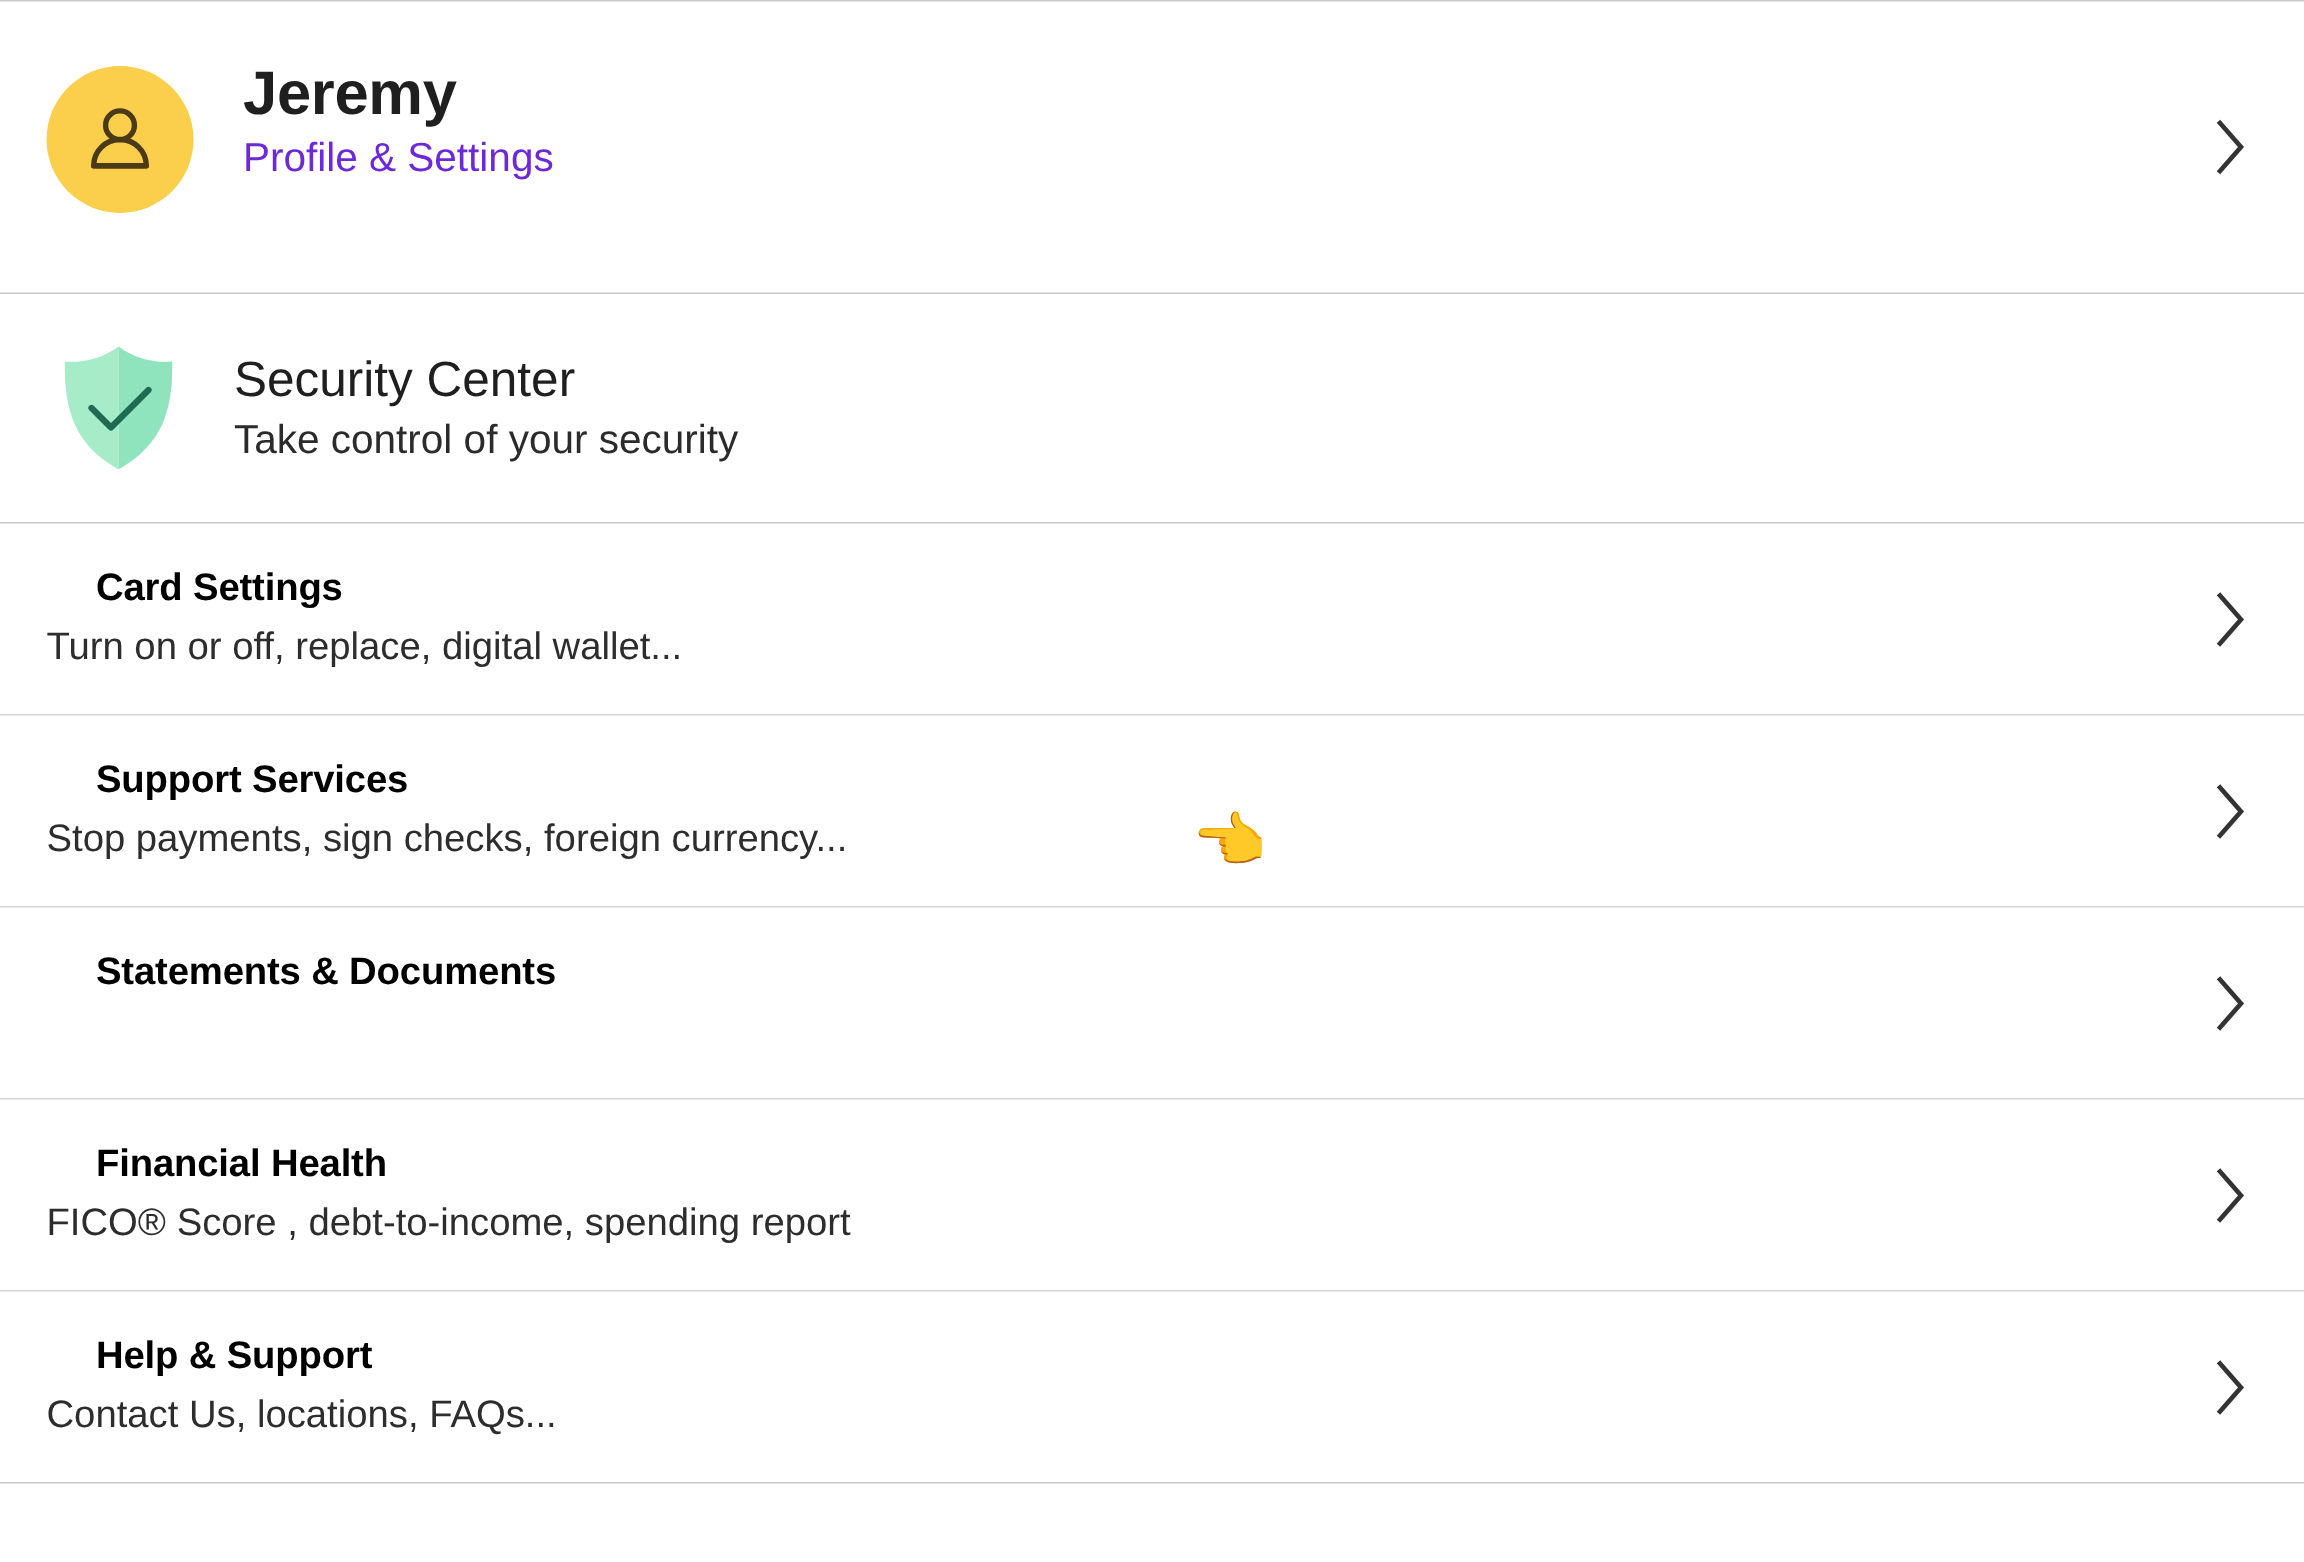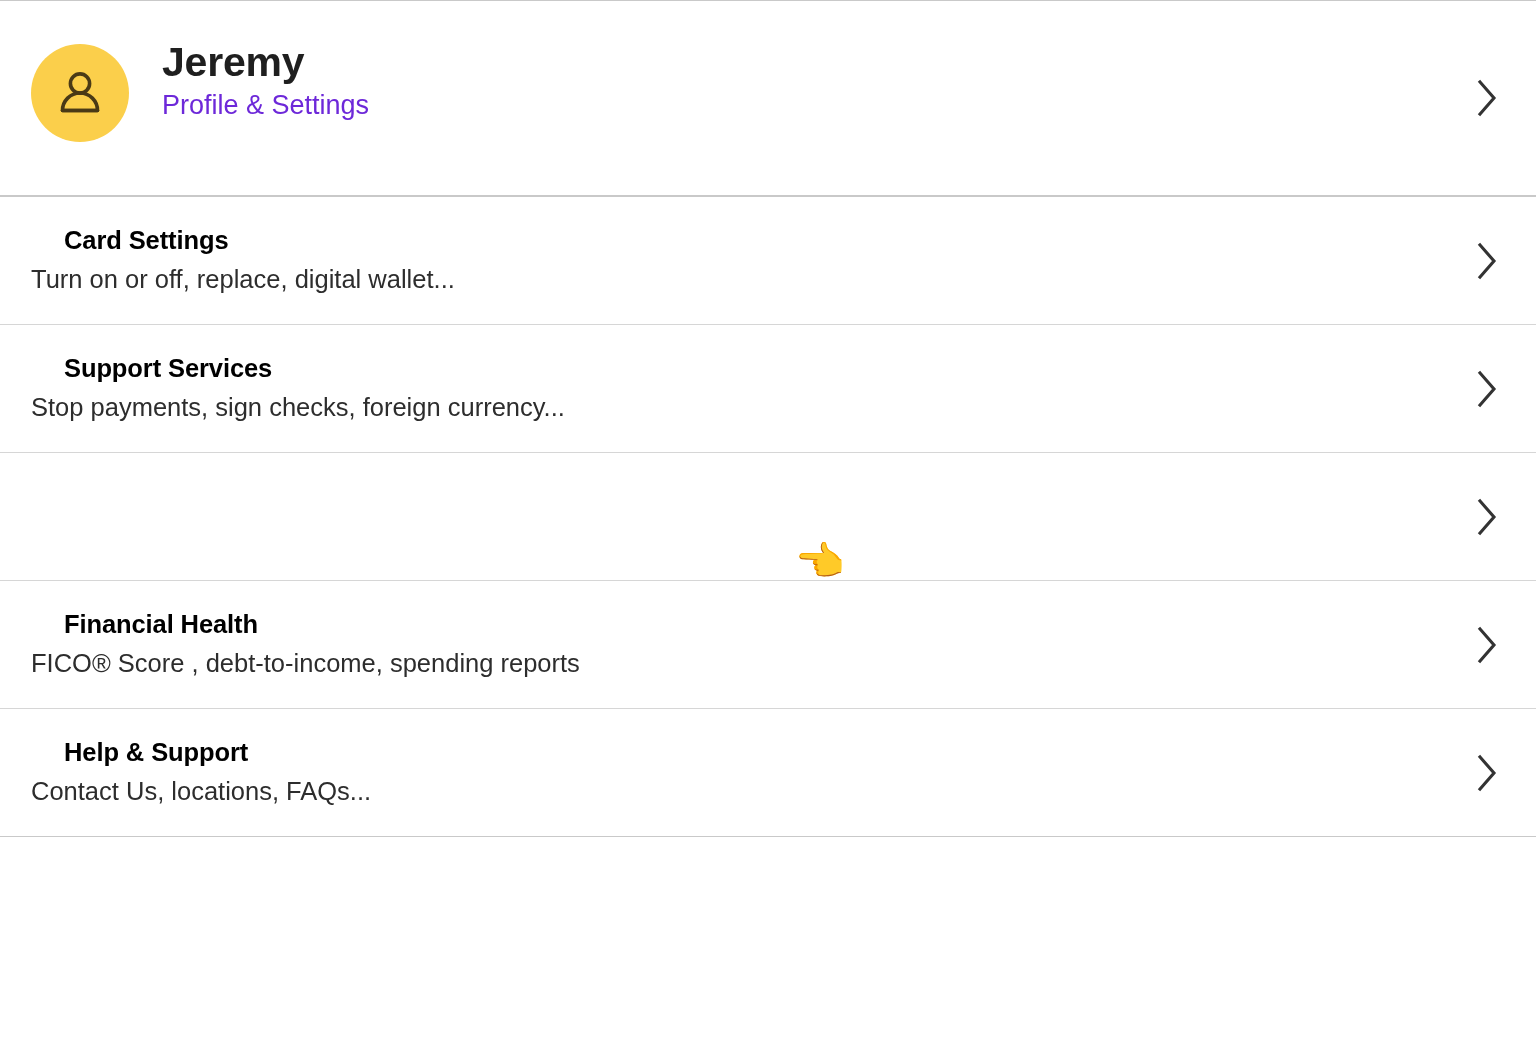--- a/index.html
+++ b/index.html
@@ -184,20 +184,40 @@
     </div>
     <div class="chevron">
       <svg width="22" height="38" viewBox="0 0 22 38" aria-hidden="true">
         <polyline points="4,3 18,19 4,35" fill="none" stroke="#333333" stroke-width="3.1" stroke-linecap="square" stroke-linejoin="miter"></polyline>
       </svg>
     </div>
   </div>
 
   <div class="divider"></div>
 
+  <div class="security-row">
+    <div class="shield-wrap">
+      <svg width="80" height="88" viewBox="0 0 80 88" aria-hidden="true">
+        <defs>
+          <clipPath id="shieldClip">
+            <path d="M40 3 C28 12, 14 14, 4 13 C4 45, 10 68, 40 85 C70 68, 76 45, 76 13 C66 14, 52 12, 40 3 Z"></path>
+          </clipPath>
+        </defs>
+        <g clip-path="url(#shieldClip)">
+          <rect x="0" y="0" width="40" height="88" fill="#a6ecc9"></rect>
+          <rect x="40" y="0" width="40" height="88" fill="#8fe3bd"></rect>
+        </g>
+        <polyline points="22,44 35,57 60,32" fill="none" stroke="#1f6b52" stroke-width="4.2" stroke-linecap="round" stroke-linejoin="round"></polyline>
+      </svg>
+    </div>
+    <div class="security-text">
+      <div class="security-title">Security Center</div>
+      <div class="security-sub">Take control of your security</div>
+    </div>
+  </div>
 
   <div class="divider"></div>
 
   <div class="list-row">
     <div class="row-title">Card Settings</div>
     <div class="row-sub">Turn on or off, replace, digital wallet...</div>
     <div class="chevron">
       <svg width="22" height="38" viewBox="0 0 22 38" aria-hidden="true">
         <polyline points="4,3 18,19 4,35" fill="none" stroke="#333333" stroke-width="3.1" stroke-linecap="square"></polyline>
       </svg>
@@ -212,32 +232,33 @@
     <div class="chevron">
       <svg width="22" height="38" viewBox="0 0 22 38" aria-hidden="true">
         <polyline points="4,3 18,19 4,35" fill="none" stroke="#333333" stroke-width="3.1" stroke-linecap="square"></polyline>
       </svg>
     </div>
   </div>
 
   <div class="divider light"></div>
 
   <div class="list-row">
+    <div class="row-title">Statements &amp; Documents</div>
     <div class="chevron">
       <svg width="22" height="38" viewBox="0 0 22 38" aria-hidden="true">
         <polyline points="4,3 18,19 4,35" fill="none" stroke="#333333" stroke-width="3.1" stroke-linecap="square"></polyline>
       </svg>
     </div>
   </div>
 
   <div class="divider light"></div>
 
   <div class="list-row">
     <div class="row-title">Financial Health</div>
-    <div class="row-sub">FICO® Score , debt-to-income, spending reports</div>
+    <div class="row-sub">FICO® Score , debt-to-income, spending report</div>
     <div class="chevron">
       <svg width="22" height="38" viewBox="0 0 22 38" aria-hidden="true">
         <polyline points="4,3 18,19 4,35" fill="none" stroke="#333333" stroke-width="3.1" stroke-linecap="square"></polyline>
       </svg>
     </div>
   </div>
 
   <div class="divider light"></div>
 
   <div class="list-row">

